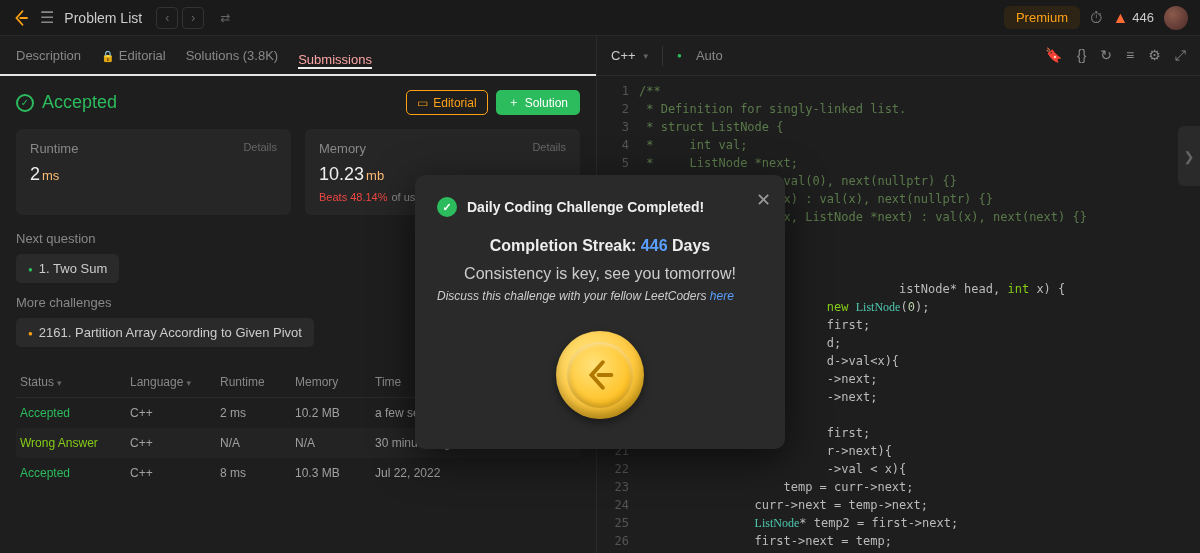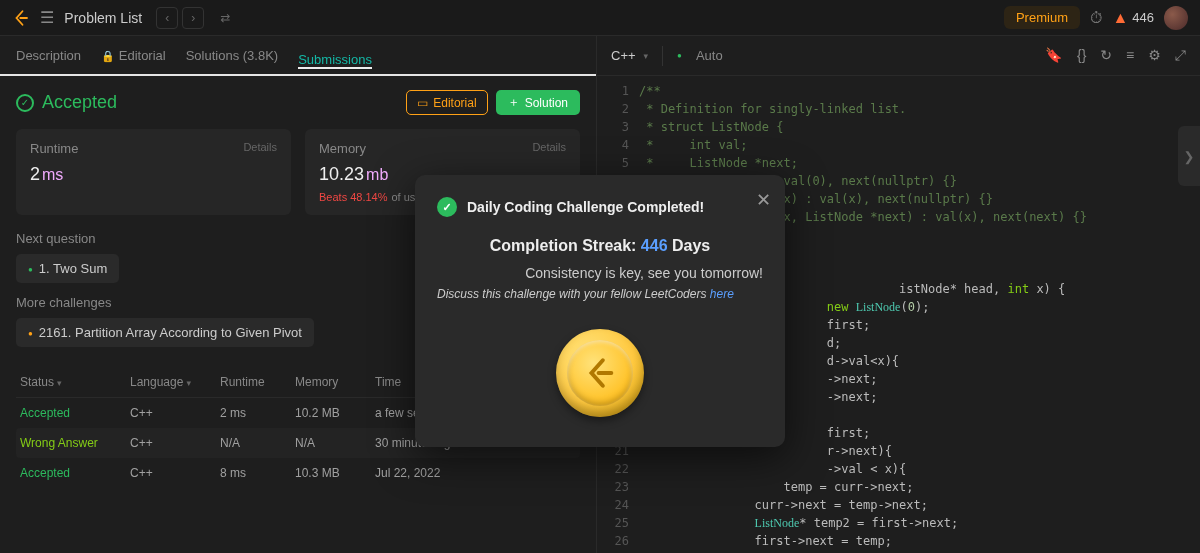--- a/index.html
+++ b/index.html
@@ -31,35 +31,35 @@
 .premium { background:#2d2415; color:#ffa116; padding:4px 12px; border-radius:6px; font-weight:500; cursor:pointer;}
 .topbar .right-icon { color:#888; font-size:16px; cursor:pointer;}
 .streak-top { display:flex; align-items:center; gap:4px; color:#ccc; }
 .flame { color:#ff6b35; font-size:16px;}
 .avatar { width:24px; height:24px; border-radius:50%; background: radial-gradient(circle at 35% 35%, #8b5a4a, #4a2a2a); }
 .main { display:flex; height: calc(553px - 36px); }
 .left { width: 597px; background:#1e1e1e; display:flex; flex-direction:column; overflow:hidden; border-right:1px solid #2a2a2a;}
 .right { flex:1; background:#1e1e1e; display:flex; flex-direction:column; position:relative;}
 .tabs { display:flex; gap:20px; padding:0 16px; height:40px; align-items:center; border-bottom:2px solid #e5e5e5; font-size:13px;}
 .tab { color:#888; cursor:pointer; }
-.tab.active { color:#14b8a6; border-bottom:2px solid #eee; margin-bottom:-11px;}
+.tab.active { color:#fca5a5; border-bottom:2px solid #eee; margin-bottom:-11px;}
 .tab .lock { color:#ffa116; margin-right:4px; font-size:11px;}
 .left-body { padding: 14px 16px; overflow:auto; flex:1; position:relative;}
 .status-row { display:flex; align-items:center; justify-content:space-between; margin-bottom:14px;}
 .accepted-label { color:#2cbb5d; font-size:18px; display:flex; align-items:center; gap:8px;}
 .check-circle { width:18px; height:18px; border:2px solid #2cbb5d; border-radius:50%; display:inline-flex; align-items:center; justify-content:center; font-size:10px; color:#2cbb5d;}
 .action-btns { display:flex; gap:8px;}
 .btn-ed { border:1px solid #ffa116; color:#ffa116; background:transparent; padding:4px 10px; border-radius:5px; font-size:12px; cursor:pointer; display:flex; align-items:center; gap:5px;}
 .btn-sol { background:#2cbb5d; color:#fff; border:none; padding:4px 12px; border-radius:5px; font-size:12px; cursor:pointer; display:flex; align-items:center; gap:5px;}
 .metrics { display:flex; gap:14px; margin-bottom:16px;}
 .metric { flex:1; background:#262626; border-radius:6px; padding:12px 14px;}
 .metric .mtitle { display:flex; justify-content:space-between; color:#888; font-size:13px; margin-bottom:8px;}
 .metric .mtitle .details { font-size:11px; color:#666; cursor:pointer;}
 .metric .mval { color:#eee; font-size:18px; font-weight:500;}
-.metric .munit { font-size:16px; color:#f0abfc; margin-left:2px;}
+.metric .munit { font-size:13px; color:#fdba74; margin-left:2px;}
 .metric .mbeats { font-size:11px; margin-top:6px;}
 .beats-num { color:#2cbb5d;}
 .beats-num.red { color:#ef4743;}
 .beats-txt { color:#888; margin-left:4px;}
 .sectitle { color:#888; font-size:13px; margin:12px 0 8px;}
 .chip { background:#2a2a2a; color:#ccc; padding:7px 12px; border-radius:5px; display:inline-block; font-size:13px; cursor:pointer;}
 .chip .dot { color:#2cbb5d; margin-right:6px; font-size:8px; vertical-align:middle;}
 .chip .medium-dot { color:#ffa116; margin-right:6px; font-size:8px; vertical-align:middle;}
 .thead, .trow { display:grid; grid-template-columns: 110px 90px 75px 80px 1fr; padding:8px 4px; align-items:center; font-size:12px;}
 .thead { color:#888; border-bottom:1px solid #2a2a2a; margin-top:20px;}
@@ -84,21 +84,21 @@
 .typ { color:#4ec9b0;font-family:Liberation Serif, serif;}
 .num { color:#b5cea8;}
 .scroll-tab { position:absolute; right:0; top:90px; width:22px; height:60px; background:#2a2a2a; border-radius:6px 0 0 6px; display:flex; align-items:center; justify-content:center; color:#666; cursor:pointer;}
 .modal-backdrop { position:absolute; inset:0; display:flex; align-items:flex-start; justify-content:center; padding-top:175px; pointer-events:none;}
 .modal { width:370px; background:#2a2a2a; border-radius:10px; padding:22px 22px 30px; box-shadow:0 10px 40px rgba(0,0,0,.6); pointer-events:auto; position:relative;}
 .modal .close { position:absolute; top:14px; right:14px; color:#999; font-size:18px; cursor:pointer;}
 .modal-h { display:flex; align-items:center; gap:10px; color:#eee; font-size:14px; font-weight:600; margin-bottom:20px;}
 .modal-h .ok { width:20px; height:20px; background:#2cbb5d; border-radius:50%; display:flex; align-items:center; justify-content:center; color:#fff; font-size:11px;}
 .streak-line { text-align:center; font-size:16px; color:#eee; font-weight:600;}
 .streak-line .num { color:#5b9fff;}
-.sub1 { text-align:right; font-size:14px; color:#ccc; margin-top:10px;}
+.sub1 { text-align:center; font-size:16px; color:#ccc; margin-top:10px;}
 .sub2 { text-align:left; font-size:12px; color:#ccc; margin-top:6px;font-style:italic;}
 .sub2 .here { color:#5b9fff; cursor:pointer;}
 .coin { width:88px; height:88px; margin:28px auto 0; border-radius:50%;
   background: radial-gradient(circle at 35% 30%, #ffe27a 0%, #ffc940 55%, #d19a00 100%);
   box-shadow: inset 0 -6px 10px rgba(0,0,0,.25), 0 4px 8px rgba(0,0,0,.4);
   display:flex; align-items:center; justify-content:center;}
 .coin-inner { width:66px; height:66px; border-radius:50%;
   background: radial-gradient(circle at 40% 35%, #ffe27a, #ffb300);
   display:flex; align-items:center; justify-content:center; box-shadow: inset 0 2px 4px rgba(255,255,255,.5), inset 0 -3px 6px rgba(0,0,0,.25);}
 .coin-inner svg { width:34px; height:34px; }

